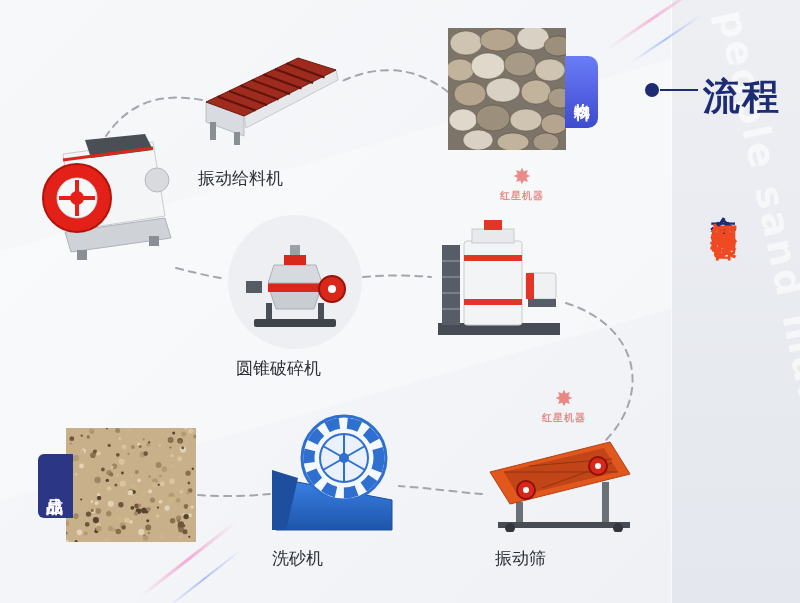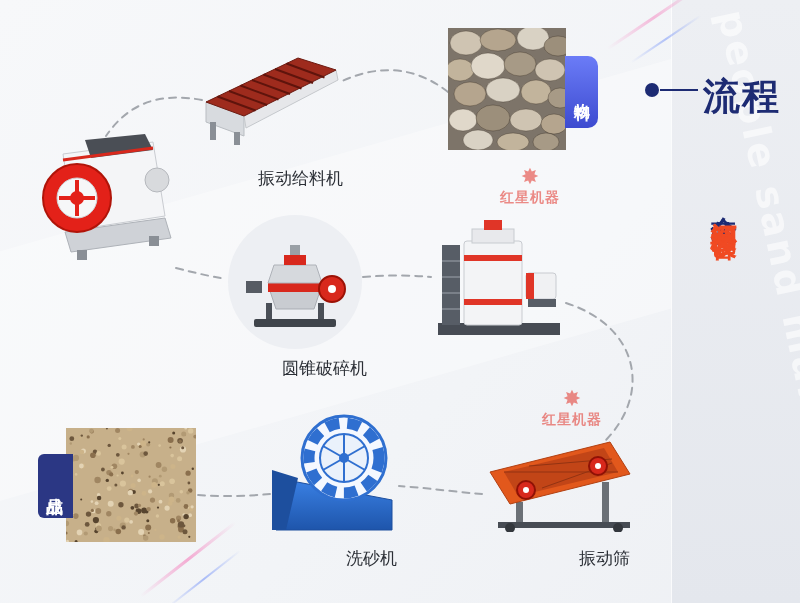--- a/index.html
+++ b/index.html
@@ -36,35 +36,35 @@
   
   .side-caption{position:absolute;left:708px;top:196px;writing-mode:vertical-rl;
                 text-orientation:upright;font-size:26px;font-weight:bold;letter-spacing:2px;
                 line-height:1.2;z-index:6;}
   .side-caption .prefix{color:#1d2b73;}
   .side-caption .highlight{color:#f04a23;}
   
   .connectors{position:absolute;left:0;top:0;z-index:3;}
   
   .node{position:absolute;z-index:4;}
-  .node-label{position:absolute;z-index:5;font-size:17px;color:#2b2f36;text-align:right;}
+  .node-label{position:absolute;z-index:5;font-size:17px;color:#2b2f36;text-align:left;}
   .circle-bg{position:absolute;border-radius:50%;background:#edeff3;z-index:3;}
   
   .badge{position:absolute;display:flex;align-items:center;justify-content:center;
          writing-mode:vertical-rl;text-orientation:upright;color:#fff;font-weight:bold;
          z-index:6;letter-spacing:2px;}
   .badge-material{left:565px;top:56px;width:33px;height:72px;font-size:16px;
                   background:linear-gradient(180deg,#6b7cf7,#3d4bd0);border-radius:0 10px 10px 0;}
   .badge-product{left:38px;top:454px;width:35px;height:64px;font-size:17px;
                  background:#2b3784;border-radius:6px 0 0 6px;}
   
   .brand-mark{position:absolute;z-index:7;opacity:.55;color:#e23228;text-align:center;
               display:flex;flex-direction:column;align-items:center;gap:1px;}
   .brand-mark .star{font-size:22px;line-height:1;}
-  .brand-mark .txt{font-size:14px;font-weight:bold;letter-spacing:1px;}
+  .brand-mark .txt{font-size:10px;font-weight:bold;letter-spacing:1px;}
   svg{display:block;}
 </style>
 </head>
 <body>
 
 <div class="stage">
 
   <div class="band"></div>
   <div class="side-panel"></div>
   <div class="wm-en">people sand making equipment</div>
@@ -170,21 +170,21 @@
       <polygon points="42,76 92,76 86,94 48,94" fill="#c9ccd1" stroke="#a9adb3"></polygon>
       <rect x="40" y="68" width="54" height="9" fill="#d8281c"></rect>
       <polygon points="46,50 88,50 94,68 40,68" fill="#d6d9dd" stroke="#aeb2b8"></polygon>
       <rect x="56" y="40" width="22" height="10" fill="#d8281c"></rect>
       <rect x="62" y="30" width="10" height="10" fill="#9aa0a6"></rect>
       <rect x="18" y="66" width="16" height="12" fill="#565b63"></rect>
       <circle cx="104" cy="74" r="13" fill="#d8281c" stroke="#9c1206" stroke-width="2"></circle>
       <circle cx="104" cy="74" r="4" fill="#ffffff"></circle>
     </svg>
   </div>
-  <div class="node-label" style="left:222px;top:357px;width:145px;">圆锥破碎机</div>
+  <div class="node-label" style="left:236px;top:357px;width:145px;">圆锥破碎机</div>
 
   <div class="node" style="left:432px;top:215px;width:135px;height:130px;">
     <svg width="135" height="130" viewBox="0 0 135 130">
       <rect x="6" y="108" width="122" height="12" fill="#474c54"></rect>
       <rect x="10" y="30" width="18" height="80" fill="#575d66"></rect>
       <g stroke="#7a8089" stroke-width="2">
         <line x1="10" y1="46" x2="28" y2="46"></line>
         <line x1="10" y1="62" x2="28" y2="62"></line>
         <line x1="10" y1="78" x2="28" y2="78"></line>
         <line x1="10" y1="94" x2="28" y2="94"></line>

